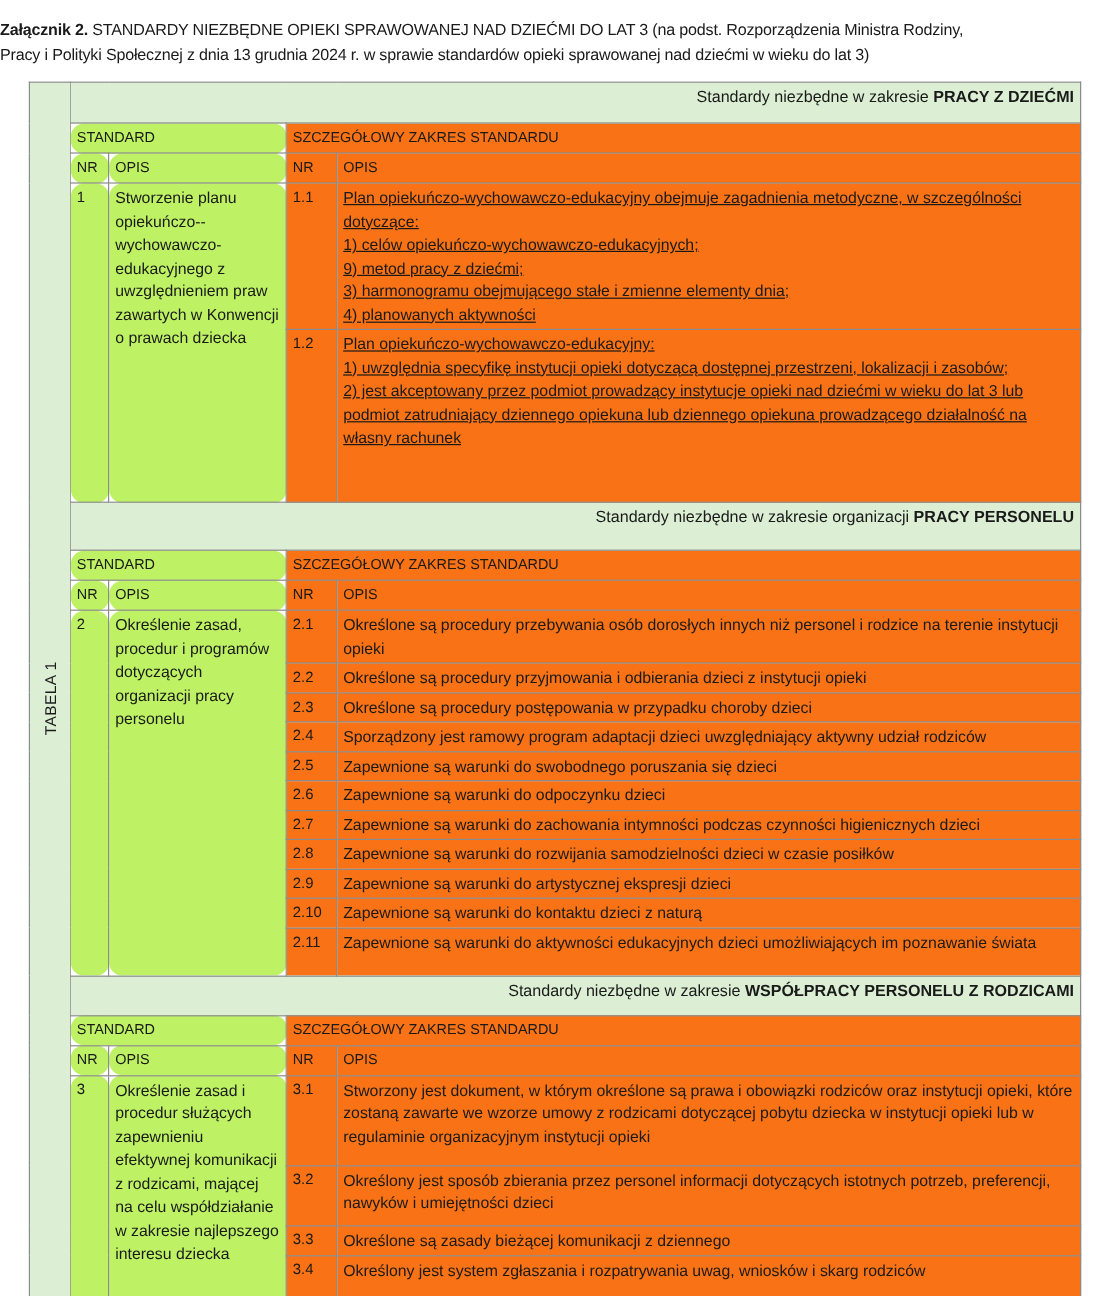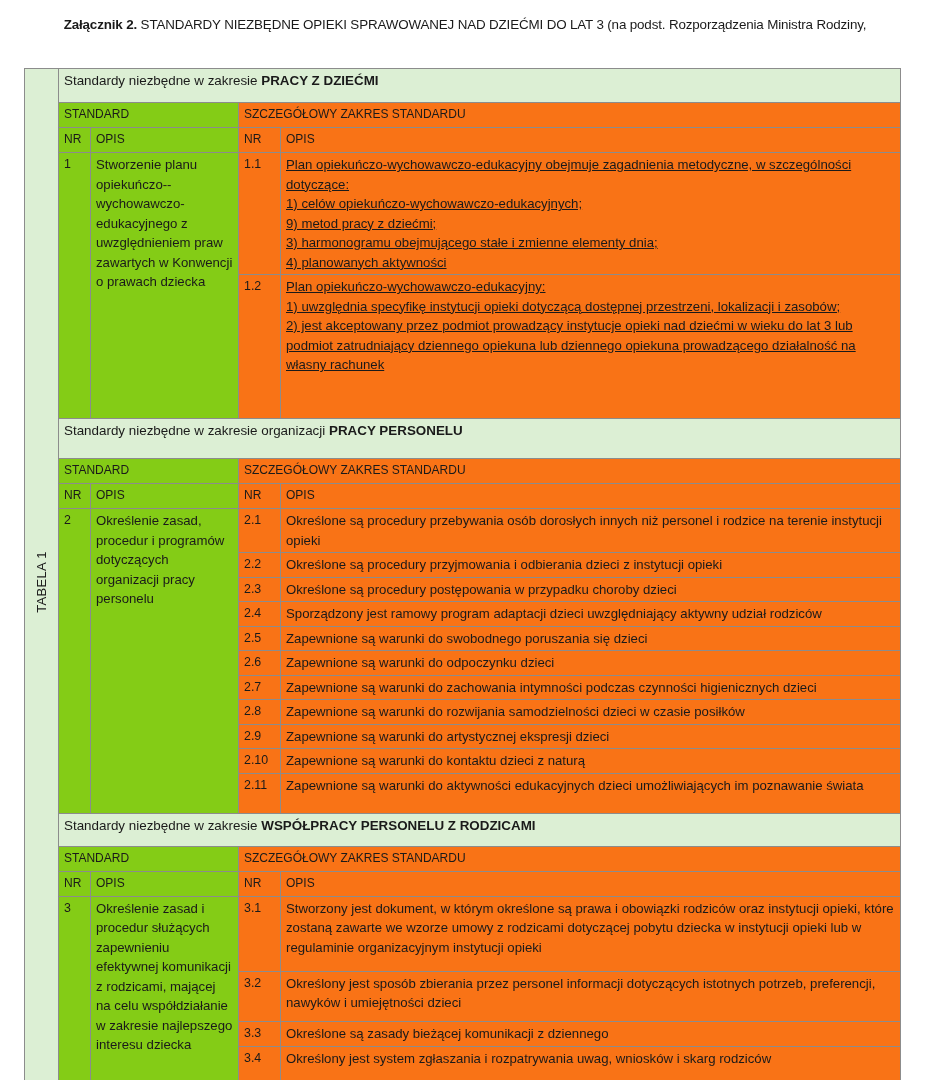--- a/index.html
+++ b/index.html
@@ -1,40 +1,41 @@
 <!DOCTYPE html>
 <html><head>
 <meta charset="utf-8">
 <style>
   html, body { margin:0; padding:0; background:#ffffff; }
   body { width:930px; height:1080px; position:relative; overflow:hidden;
          font-family:"Liberation Sans", "DejaVu Sans", sans-serif; color:#1a1a1a; }
-  .title { position:absolute; left:0; top:14px; width:930px; text-align:center;
+  .title { position:absolute; left:0; top:14px; width:930px; text-align:left;
            font-size:13.4px; line-height:21px; letter-spacing:-0.15px; }
   .title b { font-weight:bold; }
   table.main { position:absolute; left:24px; top:68px; width:876px;
                border-collapse:collapse; table-layout:fixed; font-size:13.2px; }
   table.main td { border:1px solid #8c8c8c; padding:2px 5px; vertical-align:top;
                   line-height:19.5px; }
   td.side { background:#dcefd4; width:24px; padding:0; position:relative; vertical-align:middle; }
   .side-label { position:absolute; left:50%; top:50%; transform:translate(-50%,-50%) rotate(-90deg);
                 white-space:nowrap; font-size:13px; letter-spacing:0.3px; }
-  td.sec { background:#dcefd4; text-align:left; vertical-align:middle; font-size:13.4px; }
+  td.sec { background:#dcefd4; text-align:right; vertical-align:middle; font-size:13.4px; }
   td.sec b { font-weight:bold; }
-  td.std { background:#84cc16; }
+  td.std { background:#bef264;border-radius:11px; }
   td.det { background:#f97316; }
   td.hdr { font-size:12px; vertical-align:middle; }
   td.nr { font-size:12.4px; }
   .desc-line { display:block;text-decoration:underline; }
 </style>
 </head>
 <body>
 
 <div class="title">
   <b>Załącznik 2.</b><span> STANDARDY NIEZBĘDNE OPIEKI SPRAWOWANEJ NAD DZIEĆMI DO LAT 3 (na podst. Rozporządzenia Ministra Rodziny,</span><br>
+  <span>Pracy i Polityki Społecznej z dnia 13 grudnia 2024 r. w sprawie standardów opieki sprawowanej nad dziećmi w wieku do lat 3)</span>
 </div>
 
 <table class="main">
   <colgroup>
     <col style="width:34px">
     <col style="width:32px">
     <col style="width:148px">
     <col style="width:42px">
     <col style="width:620px">
   </colgroup>

